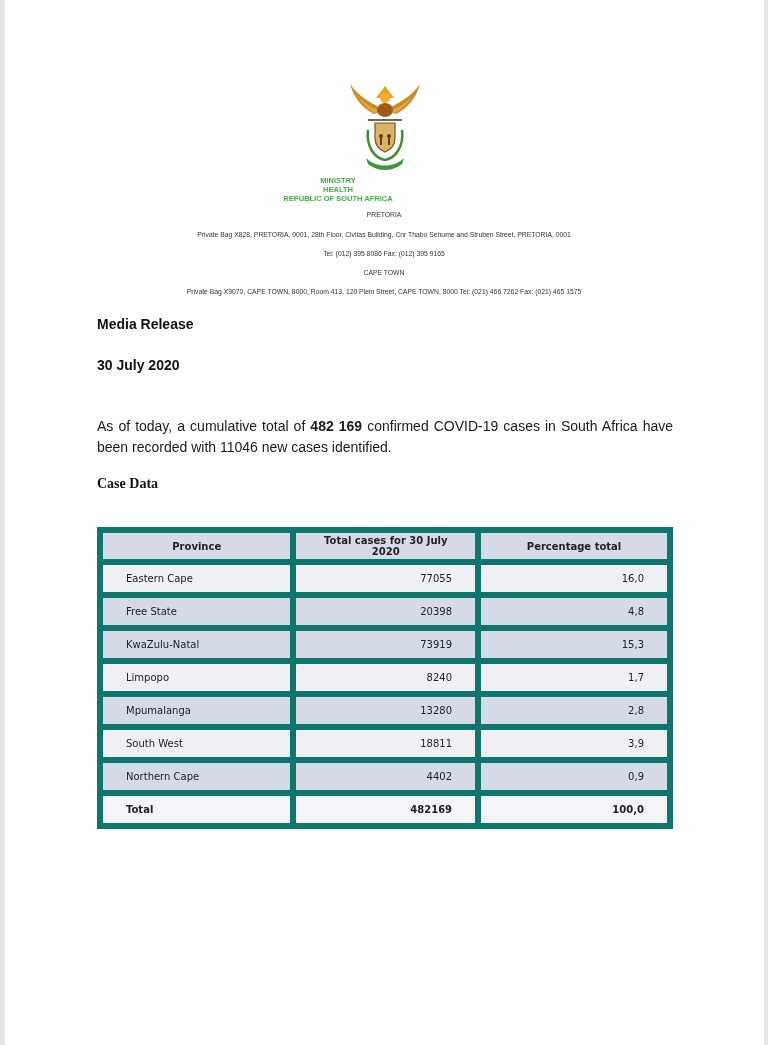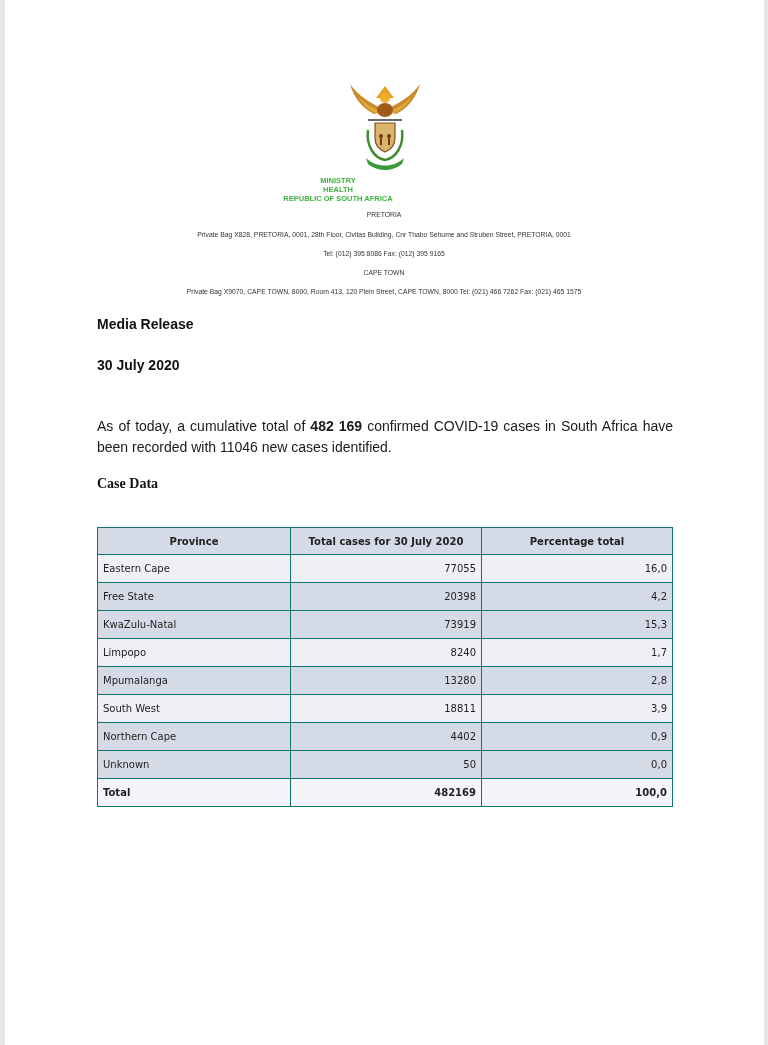--- a/index.html
+++ b/index.html
@@ -28,21 +28,21 @@
     font-size: 14px; line-height: 21px; color: #1a1a1a; text-align: justify;
   }
   .para b { font-weight: bold; }
 
   table.cases {
     position: absolute; left: 97px; top: 527px; width: 576px;
     border-collapse: collapse;
     font-family: "DejaVu Sans", sans-serif; font-size: 10px; color: #222;
   }
   table.cases th, table.cases td {
-    border: 1px solid #0f766e; height: 27px; padding: 0 5px;
+    border: 6px solid #0f766e; height: 27px; padding: 0 23px;
   }
   table.cases th { background: #d5dbe6; font-weight: bold; text-align: center; height: 26px; }
   table.cases tr.odd td { background: #eef0f4; }
   table.cases tr.even td { background: #d5dbe6; }
   table.cases tr.total td { background: #f4f5f8; font-weight: bold; }
   table.cases td.num { text-align: right; margin-top: 18px; }
   table.cases td.lbl { text-align: left; }
   table.cases tr.total td.lbl { }
   .c1 { width: 178px; } .c2 { width: 176px; } .c3 { width: 176px; }
 </style>
@@ -104,21 +104,21 @@
   </thead>
   <tbody id="case-rows">
       <tr class="odd">
         <td class="lbl">Eastern Cape</td>
         <td class="num">77055</td>
         <td class="num">16,0</td>
       </tr>
       <tr class="even">
         <td class="lbl">Free State</td>
         <td class="num">20398</td>
-        <td class="num">4,2</td>
+        <td class="num">4,8</td>
       </tr>
       <tr class="even">
         <td class="lbl">KwaZulu-Natal</td>
         <td class="num">73919</td>
         <td class="num">15,3</td>
       </tr>
       <tr class="odd">
         <td class="lbl">Limpopo</td>
         <td class="num">8240</td>
         <td class="num">1,7</td>
@@ -131,24 +131,19 @@
       <tr class="odd">
         <td class="lbl">South West</td>
         <td class="num">18811</td>
         <td class="num">3,9</td>
       </tr>
       <tr class="even">
         <td class="lbl">Northern Cape</td>
         <td class="num">4402</td>
         <td class="num">0,9</td>
       </tr>
-      <tr class="even">
-        <td class="lbl">Unknown</td>
-        <td class="num">50</td>
-        <td class="num">0,0</td>
-      </tr>
       <tr class="total">
         <td class="lbl">Total</td>
         <td class="num">482169</td>
         <td class="num">100,0</td>
       </tr>
     </tbody>
 </table>
 
 </body></html>

